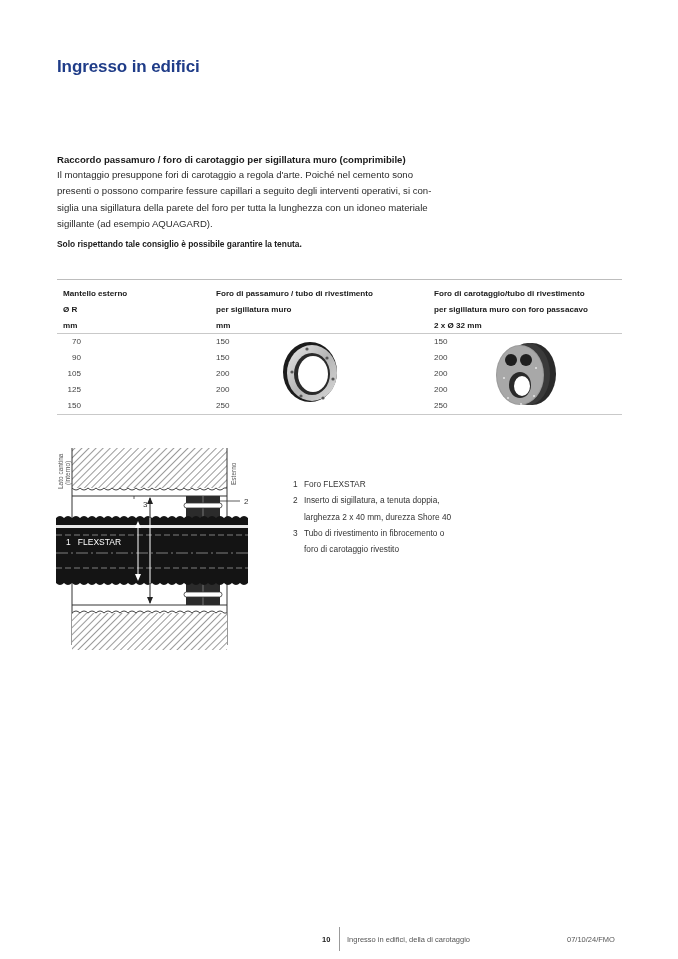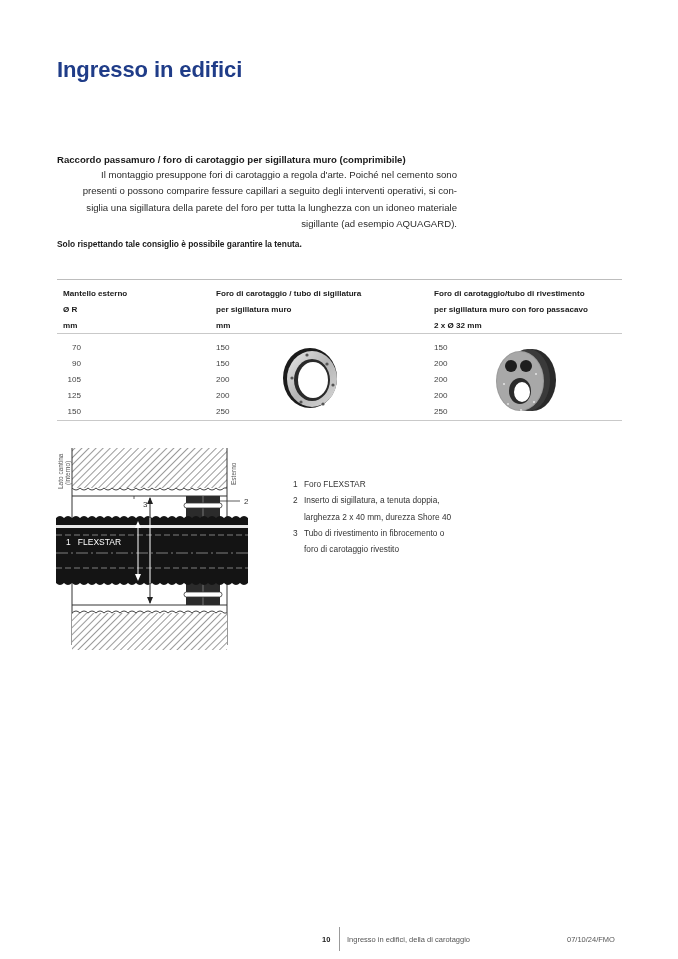--- a/index.html
+++ b/index.html
@@ -1,31 +1,31 @@
 <!DOCTYPE html>
 <html><head>
 <meta charset="utf-8">
 <style>
   html, body { margin: 0; padding: 0; background: #ffffff; }
   body { width: 678px; height: 959px; position: relative; overflow: hidden;
          font-family: "Liberation Sans", sans-serif; color: #1f1f1f; }
-  .page-title { position: absolute; left: 57px; top: 57px; font-size: 22px; font-weight: bold; color: #1f3c88; letter-spacing: -0.1px; }
+  .page-title { position: absolute; left: 57px; top: 57px; font-size: 17px; font-weight: bold; color: #1f3c88; letter-spacing: -0.1px; }
   .section { position: absolute; left: 57px; top: 142px; width: 400px; margin-top: 10px; }
   .section-heading { font-size: 9.6px; font-weight: bold; color: #1a1a1a; line-height: 15px; }
-  .body-text { font-size: 9.6px; color: #2b2b2b; line-height: 16.3px; text-align: right; }
+  .body-text { font-size: 9.6px; color: #2b2b2b; line-height: 16.3px; }
   .notice { position: absolute; left: 57px; top: 239px; font-size: 8.4px; font-weight: bold; color: #1a1a1a; }
   .table { position: absolute; left: 57px; top: 279px; width: 565px; }
   .table .rule-top { height: 1px; background: #bdbdbd; }
   .table .rule { height: 1px; background: #c9c9c9; }
   .thead { display: flex; padding-top: 6px; height: 47px; }
   .th { font-size: 8.1px; font-weight: bold; color: #1a1a1a; line-height: 16.2px; }
   .col1 { width: 153px; padding-left: 6px; }
   .col2 { width: 218px; }
   .col3 { width: 188px; }
-  .tbody { position: relative; height: 80px; margin-top: 6px; }
+  .tbody { position: relative; height: 80px; }
   .row { display: flex; height: 16px; font-size: 8.1px; color: #444; line-height: 16px; }
   .row .c1 { width: 153px; padding-left: 6px; }
   .row .c1 span { display: inline-block; width: 18px; text-align: right; }
   .row .c2 { width: 218px; }
   .row .c3 { width: 188px; }
   .ring-img { position: absolute; left: 222px; top: 2px; }
   .puck-img { position: absolute; left: 437px; top: 4px; }
   .diagram { position: absolute; left: 56px; top: 445px; }
   .legend { position: absolute; left: 293px; top: 476px; font-size: 8.3px; color: #333; line-height: 16.3px; }
   .legend-item { display: flex; }
@@ -55,21 +55,21 @@
 
 <div class="table">
   <div class="rule-top"></div>
   <div class="thead">
     <div class="th col1">
       <div>Mantello esterno</div>
       <div>Ø R</div>
       <div>mm</div>
     </div>
     <div class="th col2">
-      <div>Foro di carotaggio / tubo di sigillatura</div>
+      <div>Foro di passamuro / tubo di rivestimento</div>
       <div>per sigillatura muro</div>
       <div>mm</div>
     </div>
     <div class="th col3">
       <div>Foro di carotaggio/tubo di rivestimento</div>
       <div>per sigillatura muro con foro passacavo</div>
       <div>2 x Ø 32 mm</div>
     </div>
   </div>
   <div class="rule"></div>

